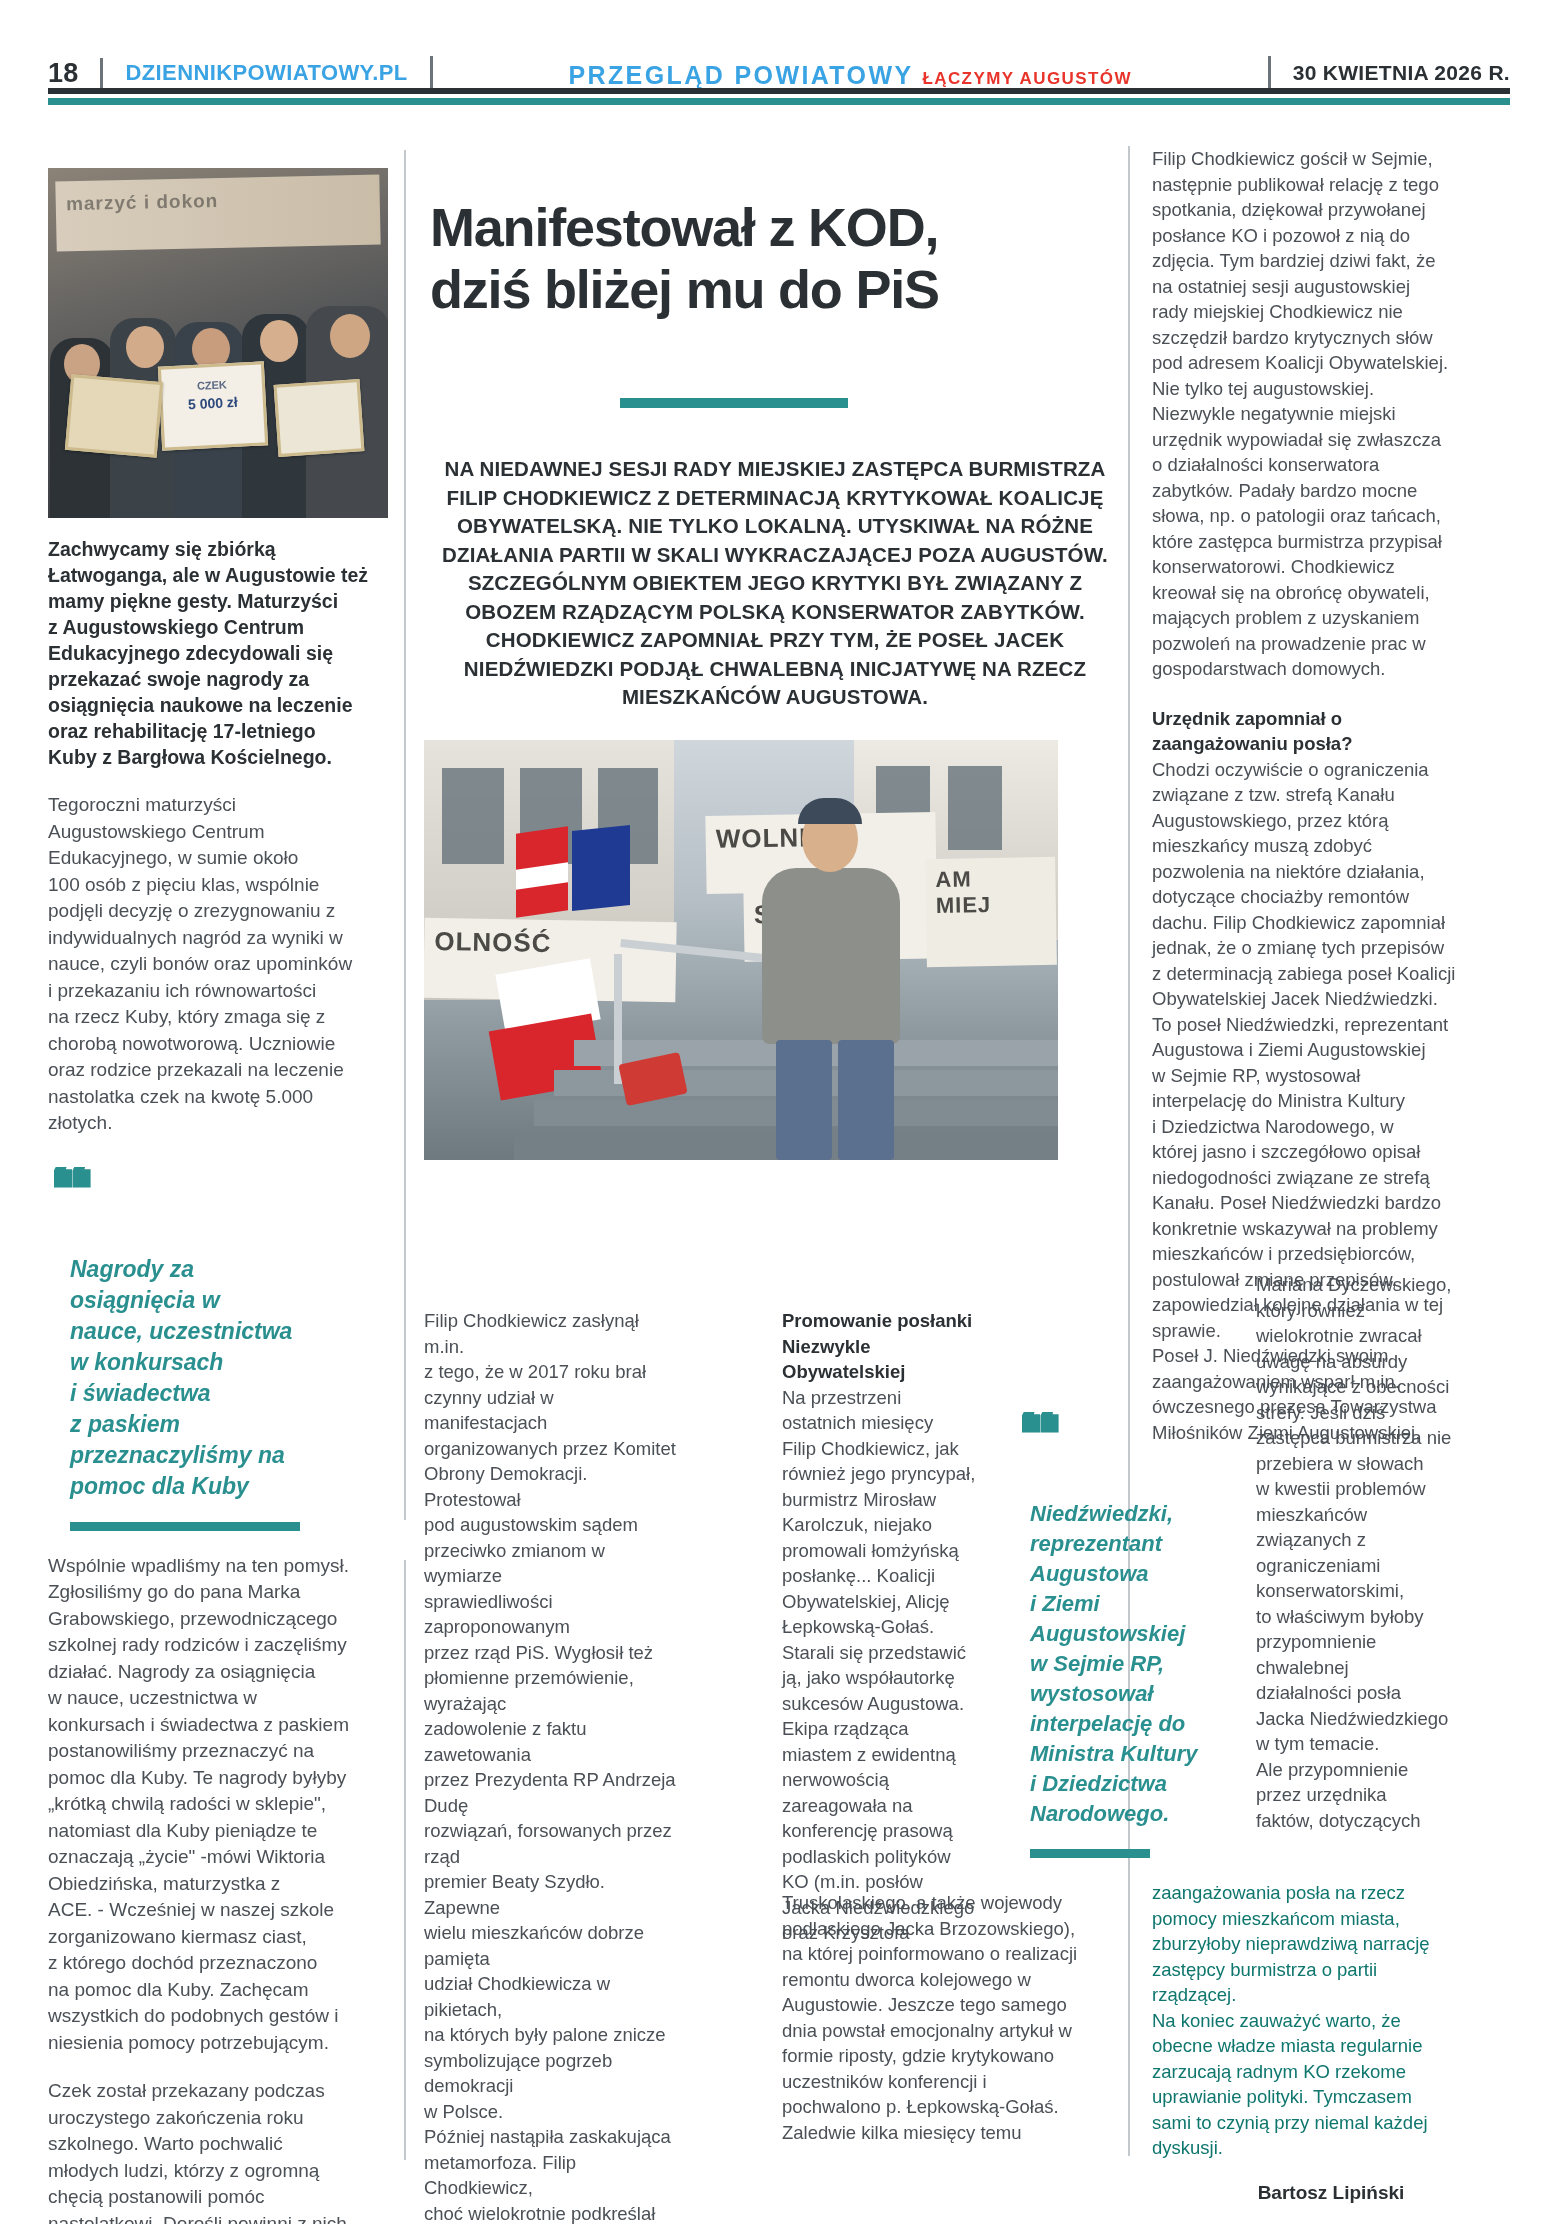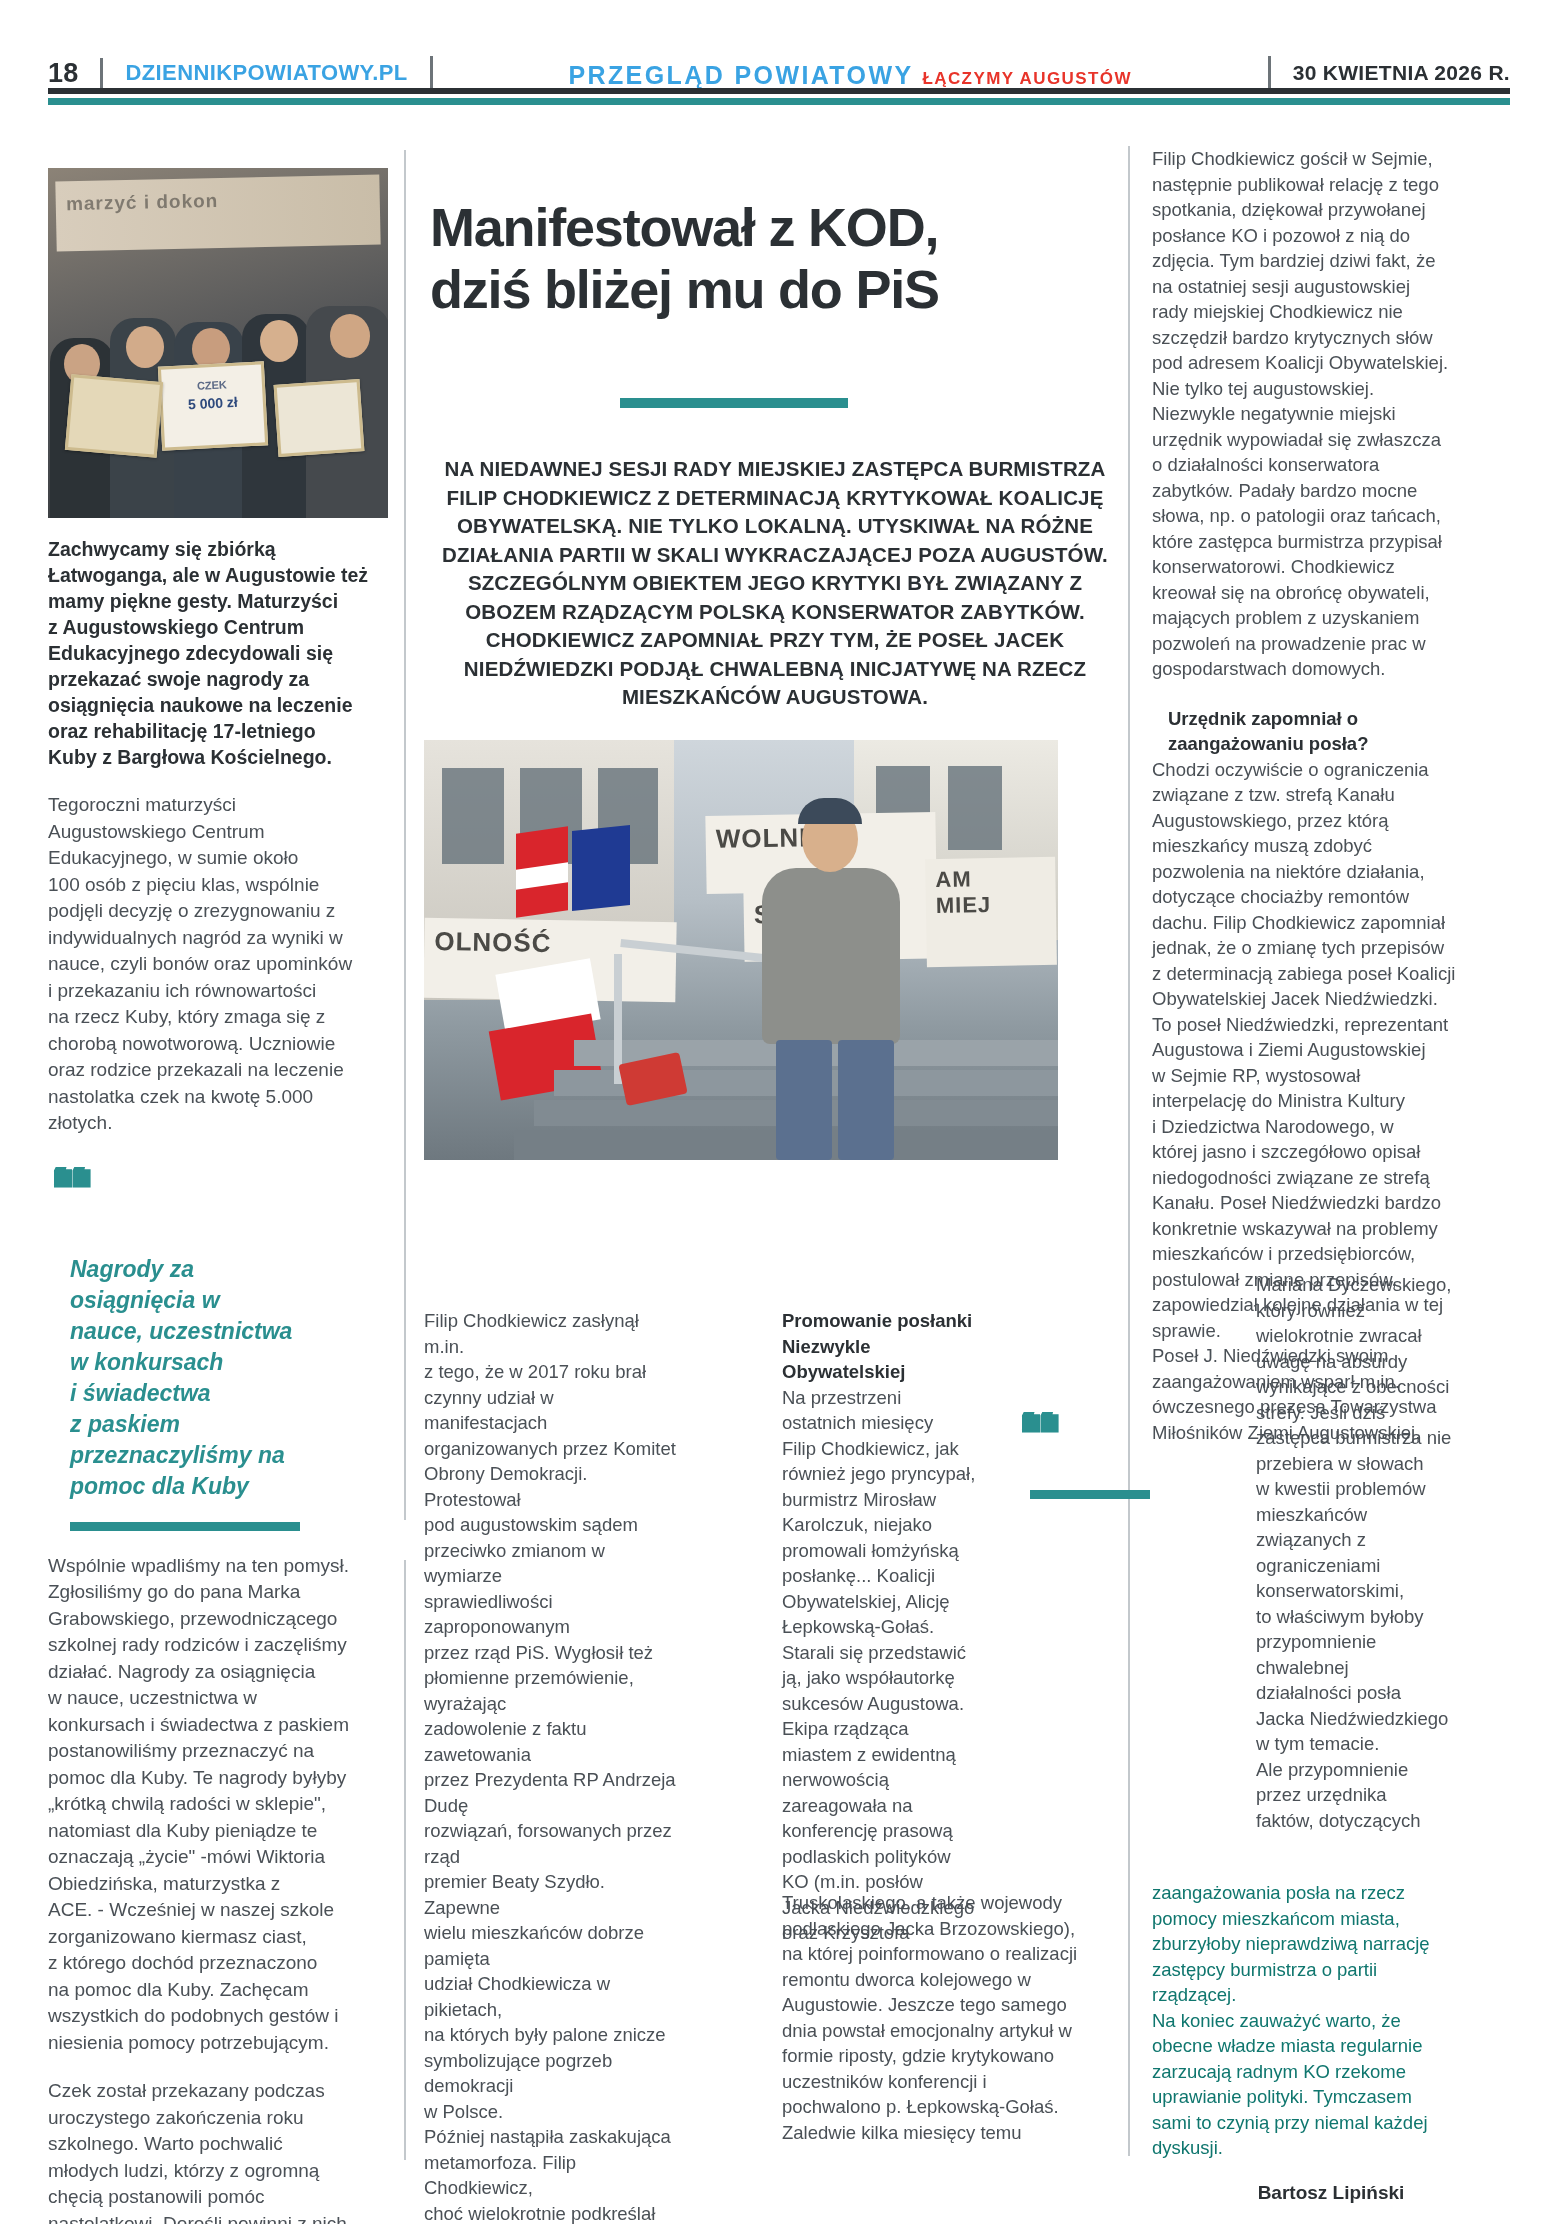--- a/index.html
+++ b/index.html
@@ -448,20 +448,31 @@
 remontu dworca kolejowego w
 Augustowie. Jeszcze tego samego
 dnia powstał emocjonalny artykuł w
 formie riposty, gdzie krytykowano
 uczestników konferencji i
 pochwalono p. Łepkowską-Gołaś.
 Zaledwie kilka miesięcy temu</div>
 
 <div class="quote-mid">
   <div class="pq-marks">❝</div>
+  <div class="pq-text" style="padding-left:14px;font-size:22px;line-height:30px;">Niedźwiedzki,
+reprezentant
+Augustowa
+i Ziemi
+Augustowskiej
+w Sejmie RP,
+wystosował
+interpelację do
+Ministra Kultury
+i Dziedzictwa
+Narodowego.</div>
   <div class="pq-rule sm" style="margin-left:14px;"></div>
 </div>
 
 <div class="col-right">
   <div style="white-space:pre-line;">Filip Chodkiewicz gościł w Sejmie,
 następnie publikował relację z tego
 spotkania, dziękował przywołanej
 posłance KO i pozowoł z nią do
 zdjęcia. Tym bardziej dziwi fakt, że
 na ostatniej sesji augustowskiej
@@ -473,21 +484,21 @@
 urzędnik wypowiadał się zwłaszcza
 o działalności konserwatora
 zabytków. Padały bardzo mocne
 słowa, np. o patologii oraz tańcach,
 które zastępca burmistrza przypisał
 konserwatorowi. Chodkiewicz
 kreował się na obrońcę obywateli,
 mających problem z uzyskaniem
 pozwoleń na prowadzenie prac w
 gospodarstwach domowych.</div>
-  <div class="subhead" style="margin-top:24px;margin-left:16px;">Urzędnik zapomniał o
+  <div class="subhead" style="margin-top:24px;">Urzędnik zapomniał o
 zaangażowaniu posła?</div>
   <div style="white-space:pre-line;">Chodzi oczywiście o ograniczenia
 związane z tzw. strefą Kanału
 Augustowskiego, przez którą
 mieszkańcy muszą zdobyć
 pozwolenia na niektóre działania,
 dotyczące chociażby remontów
 dachu. Filip Chodkiewicz zapomniał
 jednak, że o zmianę tych przepisów
 z determinacją zabiega poseł Koalicji

